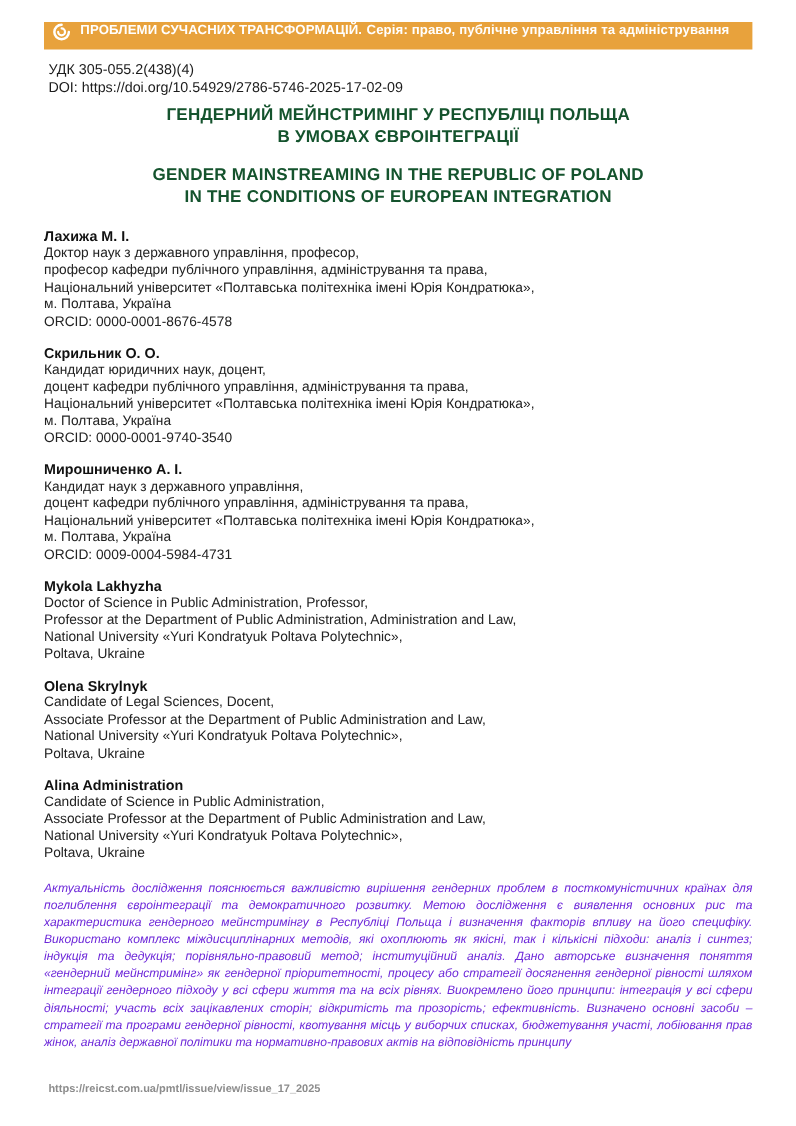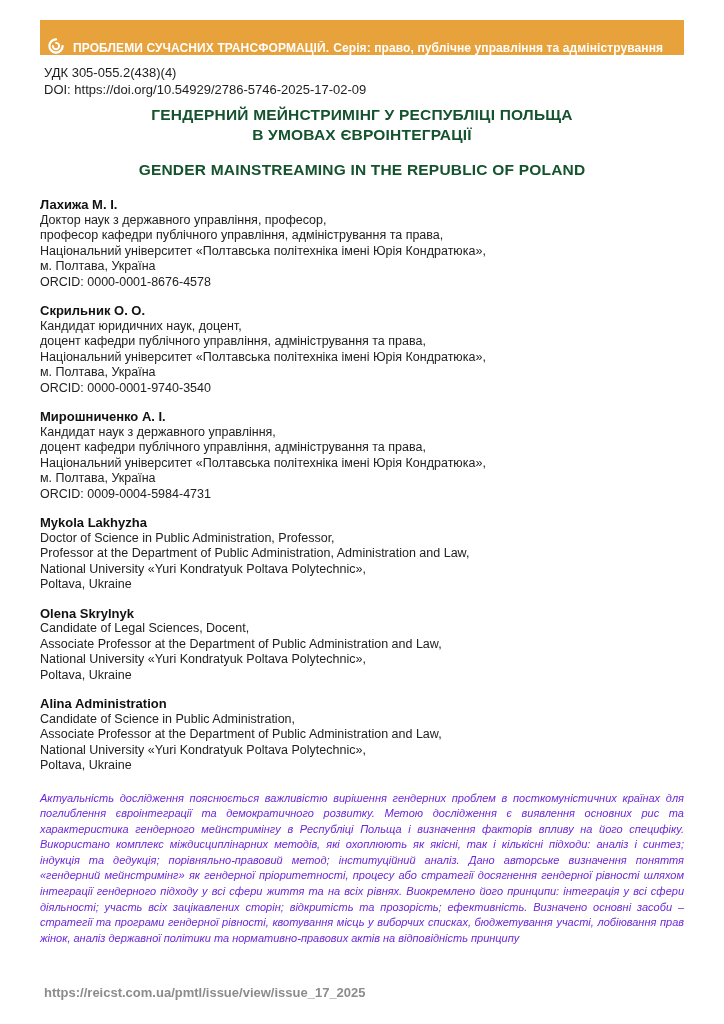--- a/index.html
+++ b/index.html
@@ -3,22 +3,22 @@
 <meta charset="utf-8">
 <style>
   html,body{margin:0;padding:0;}
   body{
     width:724px;height:1024px;background:#ffffff;position:relative;
     font-family:"Liberation Sans", sans-serif;color:#1d1d1d;overflow:hidden;
   }
   .content{padding:0 40px;box-sizing:border-box;}
   
   .journal-bar{
-    margin-top:20px;height:35px;background:#E8A23C;
-    display:flex;align-items:flex-end;box-sizing:border-box;
+    margin-top:20px;height:25px;background:#E8A23C;
+    display:flex;align-items:flex-start;box-sizing:border-box;
     padding:0 6px 0 7px;
   }
   .logo{width:18px;height:18px;flex:none;margin-right:8px;display:block;}
   .bar-text{
     color:#ffffff;font-size:12px;font-weight:bold;white-space:nowrap;
     letter-spacing:0.1px;overflow:hidden;
   }
   .bar-text .series{font-weight:bold;margin-left:4px;}
   
   .meta{margin-top:9px;font-size:13px;line-height:17px;color:#1d1d1d;padding-left:4px;}
@@ -34,21 +34,21 @@
   .author-block{margin-bottom:13px;}
   .author-name{font-weight:bold;font-size:13px;color:#111;}
   
   .abstract{
     margin-top:17px;font-style:italic;font-size:11px;line-height:15.6px;
     text-align:justify;color:#6d28d9;
   }
   
   .footer-url{
     position:absolute;left:44px;top:985px;color:#8c8c8c;
-    font-weight:bold;font-size:13px;
+    font-weight:bold;font-size:10px;
   }
 </style>
 </head>
 <body>
 
 <div class="content">
 
   <header class="journal-bar">
     <span>
       <svg class="logo" viewBox="0 0 24 24" aria-hidden="true">
@@ -64,20 +64,21 @@
     <div>DOI: https://doi.org/10.54929/2786-5746-2025-17-02-09</div>
   </div>
 
   <div class="title title-uk">
     <div>ГЕНДЕРНИЙ МЕЙНСТРИМІНГ У РЕСПУБЛІЦІ ПОЛЬЩА</div>
     <div>В УМОВАХ ЄВРОІНТЕГРАЦІЇ</div>
   </div>
 
   <div class="title title-en">
     <div>GENDER MAINSTREAMING IN THE REPUBLIC OF POLAND</div>
+    <div>IN THE CONDITIONS OF EUROPEAN INTEGRATION</div>
   </div>
 
   <section class="authors">
       <div class="author-block">
         <div class="author-name">Лахижа М. І.</div>
         <div class="author-line">Доктор наук з державного управління, професор,</div>
         <div class="author-line">професор кафедри публічного управління, адміністрування та права,</div>
         <div class="author-line">Національний університет «Полтавська політехніка імені Юрія Кондратюка»,</div>
         <div class="author-line">м. Полтава, Україна</div>
         <div class="author-line">ORCID: 0000-0001-8676-4578</div>

